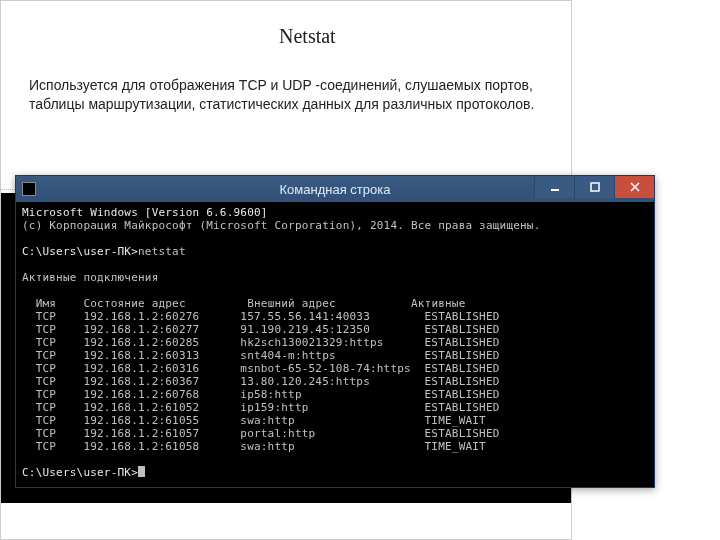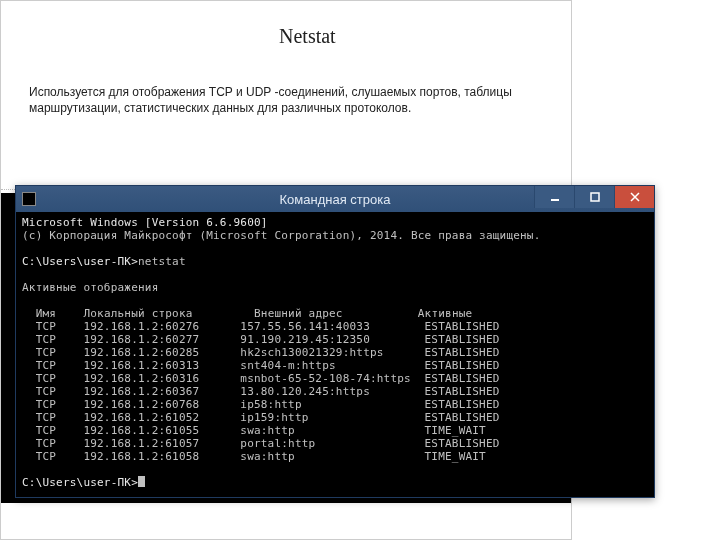--- a/index.html
+++ b/index.html
@@ -15,43 +15,43 @@
     left: 28px; top: 20px; right: 28px; bottom: 0;
   }
   .title {
     font-family: Georgia, 'Times New Roman', serif;
     font-size: 20px;
     color: #222;
     margin-left: 250px;
     margin-top: 4px;
   }
   .desc {
-    font-size: 12px;
+    font-size: 14px;
     color: #222;
-    margin-top: 36px;
+    margin-top: 28px;
     line-height: 1.35;
     max-width: 620px;
   }
   .black-band {
     position: absolute;
     left: 0; right: 0;
     top: 192px;
     height: 310px;
     background: #000;
   }
   .black-band::before {
     content: "";
     position: absolute;
     left: 0; right: 0; top: -4px; height: 2px;
     border-top: 1px dotted #bdbdbd;
   }
   .cmd-window {
     position: absolute;
     left: 14px;
-    top: 184px;
+    top: 174px;
     width: 640px;
     background: #000;
     box-shadow: 0 2px 8px rgba(0,0,0,0.35);
     border: 1px solid #1f3a5f;
     text-decoration: underline;
   }
   .titlebar {
     display: flex;
     align-items: center;
     height: 26px;
@@ -141,23 +141,23 @@
             </svg>
         </div>
       </div>
     </div>
 
     <div class="terminal"><span class="bright">Microsoft Windows [Version 6.6.9600]</span>
 <span>(c) Корпорация Майкрософт (Microsoft Corporation), 2014. Все права защищены.</span>
 
 <span class="bright">C:\Users\user-ПК&gt;</span><span>netstat</span>
 
-<span>Активные отображения</span>
+<span>Активные подключения</span>
 
-<span>  <span>Имя</span>    <span>Локальный строка</span>         <span>Внешний адрес</span>           <span>Активные</span></span>
+<span>  <span>Имя</span>    <span>Состояние адрес</span>         <span>Внешний адрес</span>           <span>Активные</span></span>
 <div id="rows">  TCP    192.168.1.2:60276      157.55.56.141:40033        ESTABLISHED
   TCP    192.168.1.2:60277      91.190.219.45:12350        ESTABLISHED
   TCP    192.168.1.2:60285      hk2sch130021329:https      ESTABLISHED
   TCP    192.168.1.2:60313      snt404-m:https             ESTABLISHED
   TCP    192.168.1.2:60316      msnbot-65-52-108-74:https  ESTABLISHED
   TCP    192.168.1.2:60367      13.80.120.245:https        ESTABLISHED
   TCP    192.168.1.2:60768      ip58:http                  ESTABLISHED
   TCP    192.168.1.2:61052      ip159:http                 ESTABLISHED
   TCP    192.168.1.2:61055      swa:http                   TIME_WAIT
   TCP    192.168.1.2:61057      portal:http                ESTABLISHED

